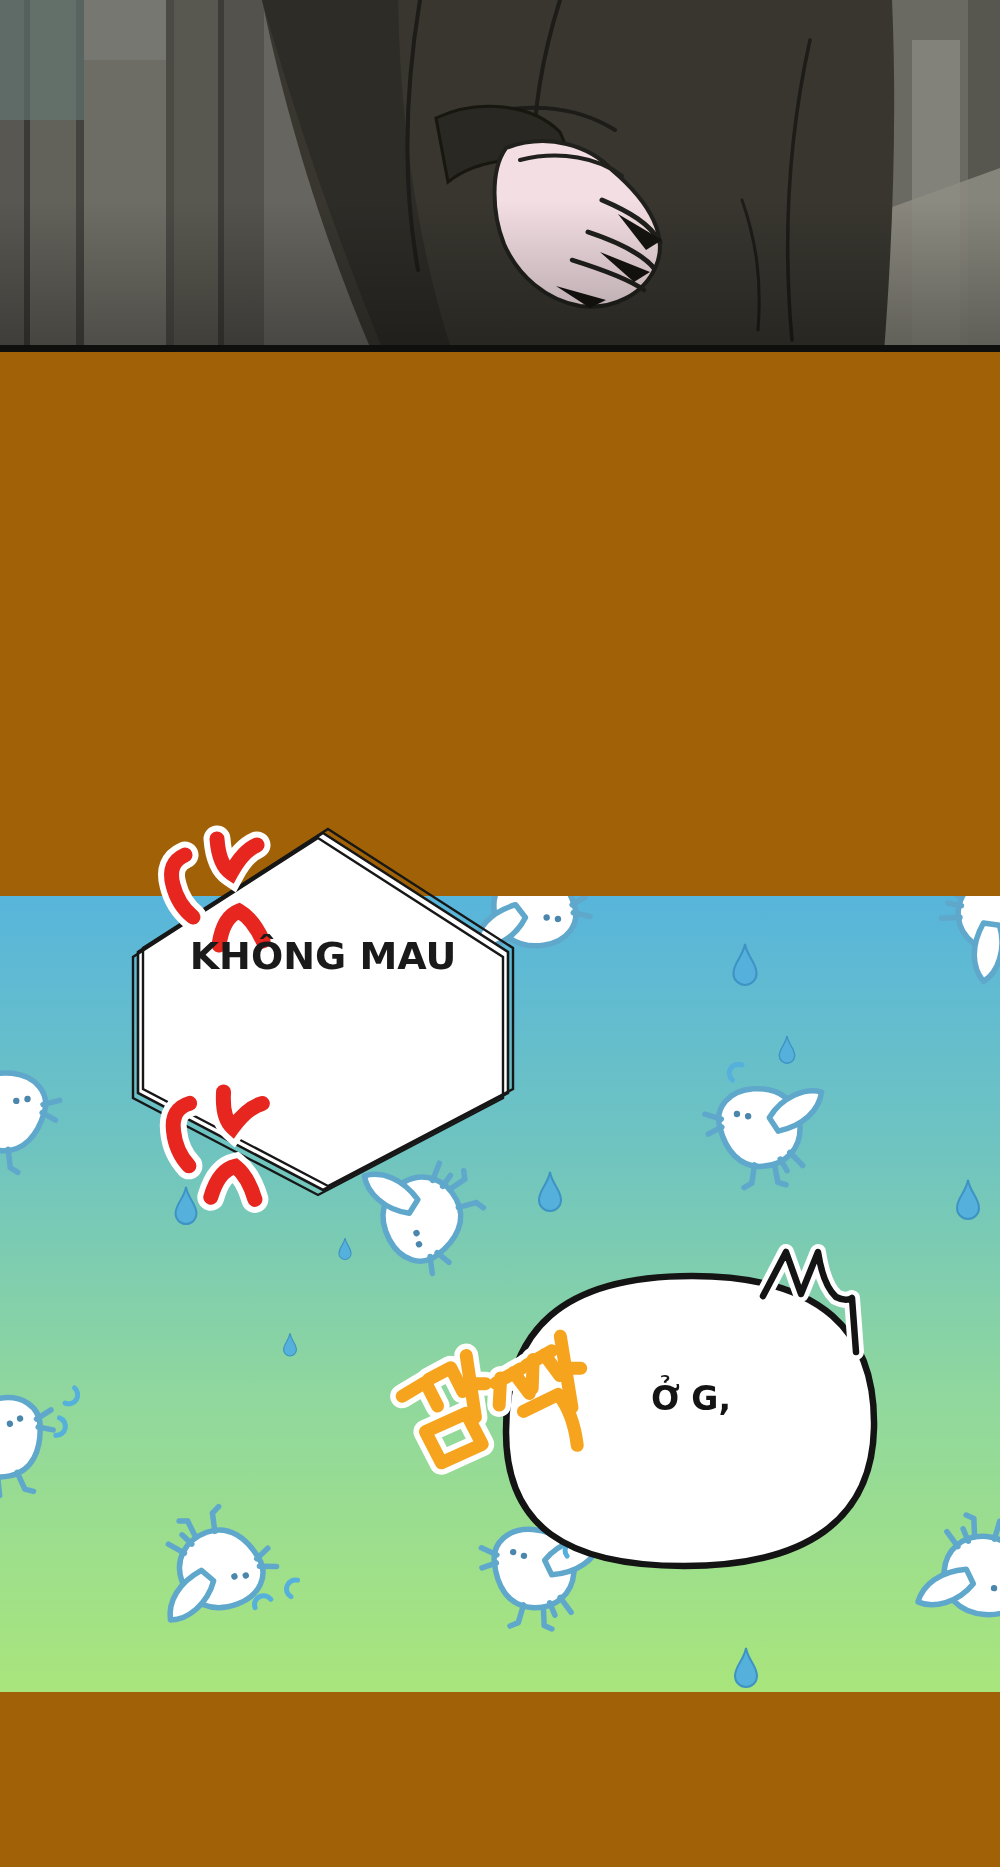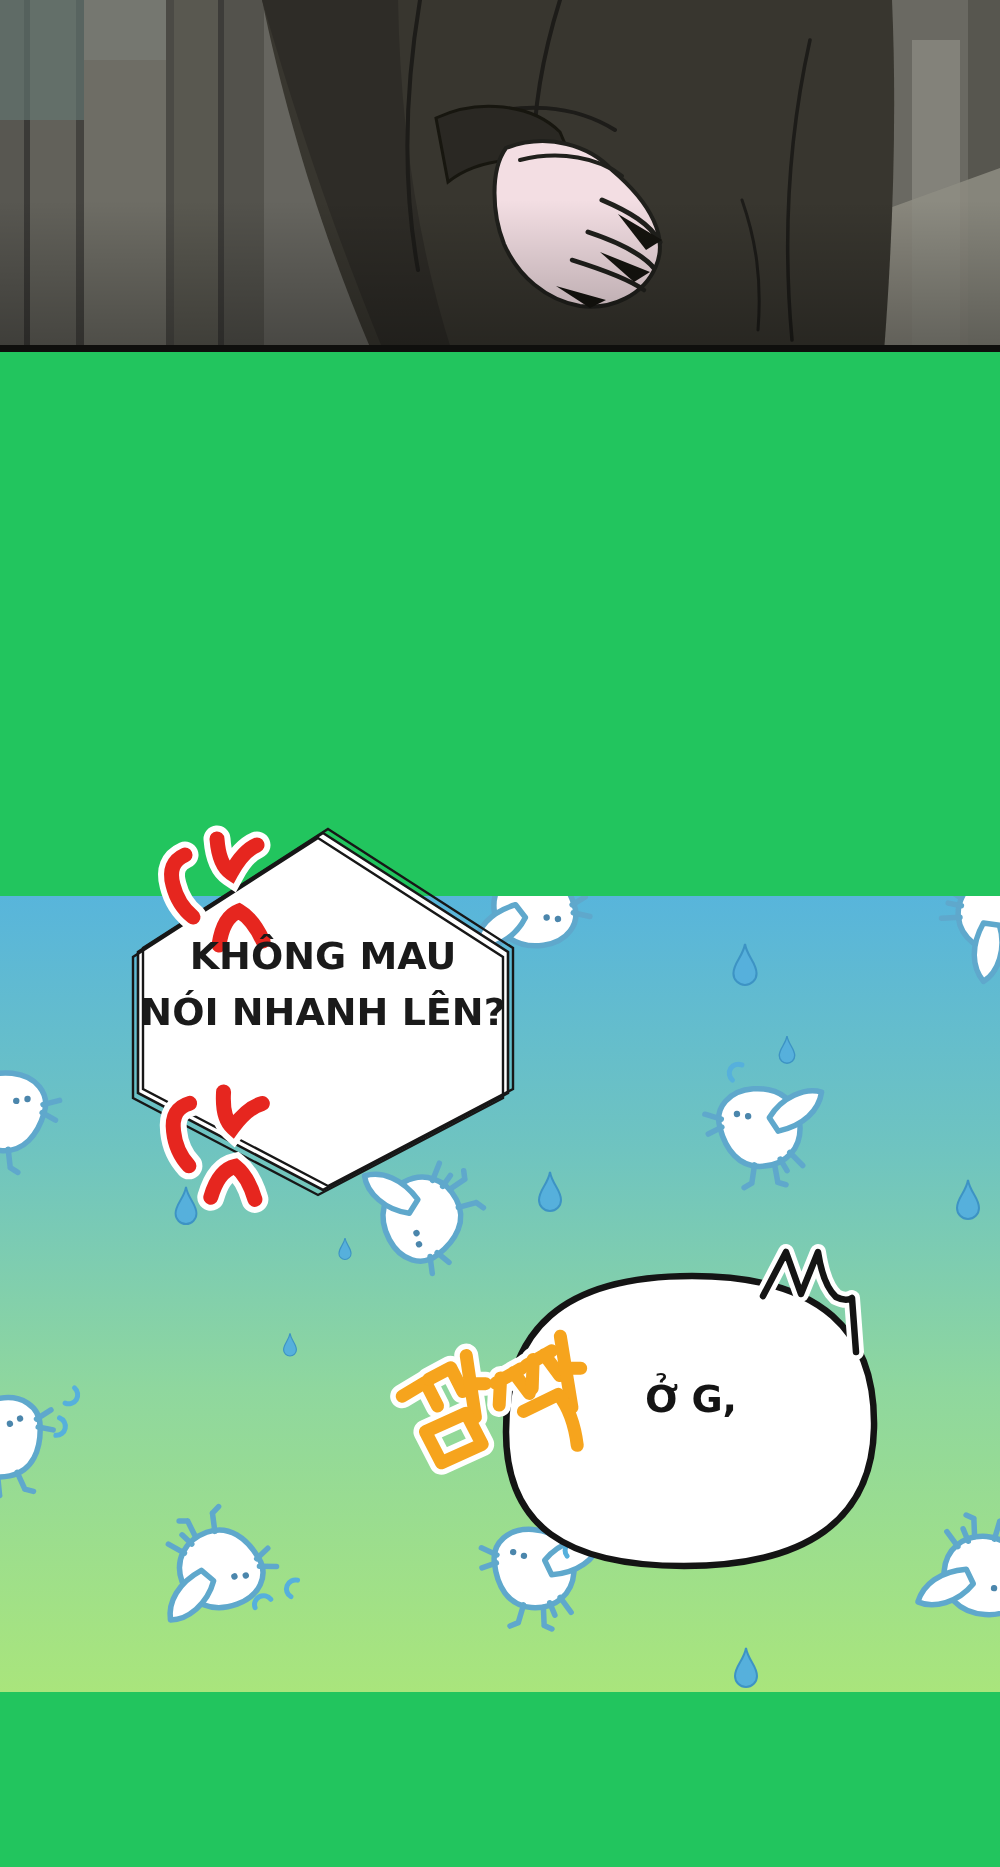--- a/index.html
+++ b/index.html
@@ -1,23 +1,23 @@
 <!DOCTYPE html>
 <html><head>
 <meta charset="utf-8">
 <style>
   html,body{margin:0;padding:0;background:#ffffff;}
   .page{
-    position:relative;width:1000px;height:1867px;background:#22c55e;overflow:hidden;
+    position:relative;width:1000px;height:1867px;background:#a16207;overflow:hidden;
     font-family:"DejaVu Sans","Liberation Sans",sans-serif;
   }
   .art{position:absolute;left:0;top:0;width:1000px;height:1867px;display:block;}
   .txt{position:absolute;text-align:center;color:#1a1a1a;font-weight:bold;user-select:none;}
   .hex-text{left:138px;top:928px;width:370px;font-size:38px;line-height:56px;letter-spacing:0px;}
-  .bubble-text{left:505px;top:1374px;width:372px;font-size:38px;line-height:50px;color:#141414;}
+  .bubble-text{left:505px;top:1374px;width:372px;font-size:33px;line-height:50px;color:#141414;}
   .bw{fill:#ffffff;stroke:#5FA8CC;stroke-width:5.5;stroke-linejoin:round;}
   .bl{fill:none;stroke:#5FA8CC;stroke-width:5.5;stroke-linecap:round;stroke-linejoin:round;}
   .sketch{fill:none;stroke:#171717;stroke-width:2.4;stroke-linejoin:miter;}
   .angerW{fill:none;stroke:#ffffff;stroke-width:27;stroke-linecap:round;}
   .angerR{fill:none;stroke:#E6261F;stroke-width:15;stroke-linecap:round;}
   .sfxW{fill:none;stroke:#ffffff;stroke-width:24;stroke-linecap:round;stroke-linejoin:round;}
   .sfxO{fill:none;stroke:#F6A41D;stroke-width:13;stroke-linecap:round;stroke-linejoin:round;}
   .suitline{fill:none;stroke:#1d1c19;stroke-linecap:round;}
 </style>
 </head>
@@ -193,20 +193,19 @@
         <path class="sfxO" d="M132,26 L160,18 M140,22 L132,50 M152,20 L162,44"></path>
         <path class="sfxO" d="M172,6 L166,78 M169,38 L184,42"></path>
         <path class="sfxO" d="M118,70 L156,62 Q166,84 162,116"></path>
       </g>
     </g>
   </g>
 </svg>
 
 <div class="txt hex-text">
   <div>KHÔNG MAU</div>
-  <div>NÓI NHANH LÊN?</div>
 </div>
 
 <div class="txt bubble-text">
   <div>Ở G,</div>
 </div>
 
 </div>
 
 </body></html>

